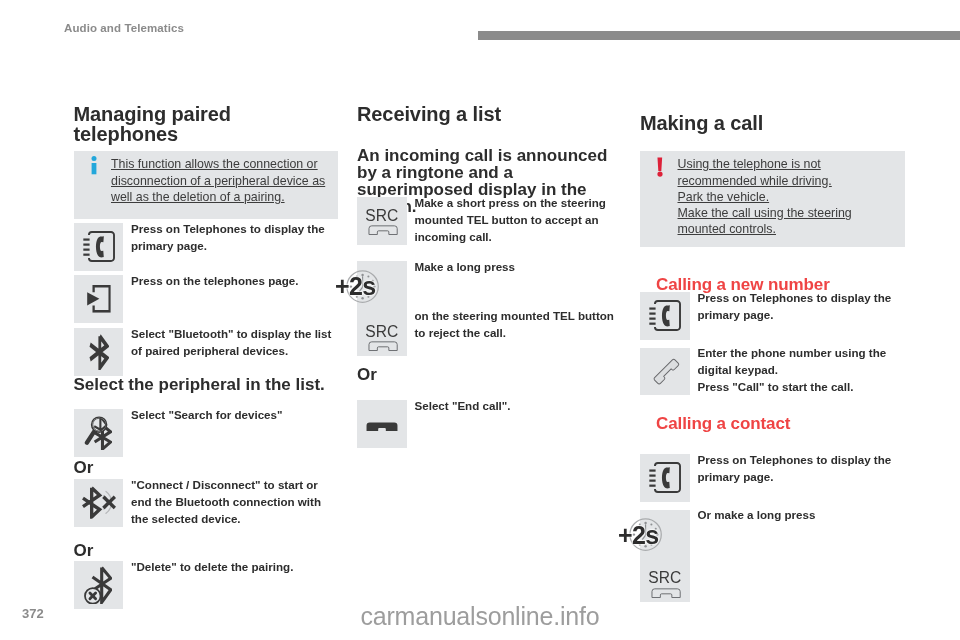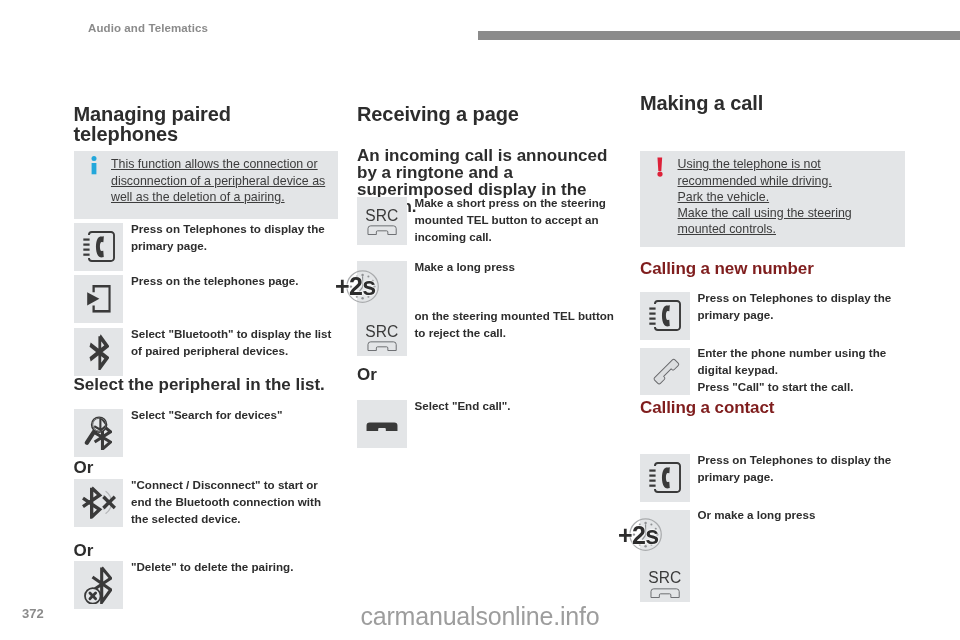--- a/index.html
+++ b/index.html
@@ -1,34 +1,34 @@
 <!DOCTYPE html>
 <html><head>
 <meta charset="utf-8">
 <style>
   html,body{margin:0;padding:0;}
   body{width:960px;height:640px;background:#ffffff;font-family:"Liberation Sans",sans-serif;overflow:hidden;}
   .page{position:relative;width:960px;height:640px;}
 
-  .hdr-title{position:absolute;left:88px;top:22px;font-size:11.5px;font-weight:bold;color:#8b8b8b;letter-spacing:.1px;}
+  .hdr-title{position:absolute;left:64px;top:22px;font-size:11.5px;font-weight:bold;color:#8b8b8b;letter-spacing:.1px;}
   .hdr-bar{position:absolute;left:478px;top:31px;width:482px;height:9px;background:#8b8b8b;}
 
   .abs{position:absolute;}
   h1.sec{margin:0;font-size:20px;font-weight:bold;color:#2d2d2d;line-height:20.5px;letter-spacing:-.1px;white-space:pre-line;}
-  h2.sub{margin:0;font-size:17px;font-weight:bold;color:#7f1d1d;line-height:16.5px;letter-spacing:-.1px;}
+  h2.sub{margin:16px;font-size:17px;font-weight:bold;color:#ef4444;line-height:16.5px;letter-spacing:-.1px;}
 
   .notebox{background:#e3e5e7;box-sizing:border-box;display:flex;}
   .notebox .glyph{flex:0 0 26.5px;width:26.5px;}
   .notebox .txt{font-size:12.4px;line-height:16.2px;color:#3c3c3c;white-space:pre-line;text-decoration:underline;}
 
   .iconbox{position:absolute;left:0;width:49.5px;background:#e3e5e7;display:flex;align-items:center;justify-content:center;}
   .rowtxt{position:absolute;left:57.5px;font-size:11.6px;font-weight:bold;color:#2d2d2d;line-height:16.9px;white-space:pre-line;}
   .plain{position:absolute;font-size:17px;font-weight:bold;color:#2d2d2d;line-height:16.9px;white-space:pre-line;}
 
-  .srcicon{display:flex;flex-direction:column;align-items:center;padding-top:3.5px;}
+  .srcicon{display:flex;flex-direction:column;align-items:flex-end;padding-top:3.5px;}
   .srclbl{font-size:15.6px;color:#3a3a3a;line-height:11.5px;}
   .clockwrap{position:relative;width:49.5px;height:34px;padding-left:48px;}
   .p2s{position:absolute;left:2.0px;top:0;width:42px;text-align:left;font-size:25px;font-weight:bold;color:#2d2d2d;line-height:34px;letter-spacing:-.6px;text-shadow:0 0 2.2px #fff,0 0 2.2px #fff,0 0 1.5px #fff,0 0 1px #fff;}
 
   .pagenum{position:absolute;left:22px;top:606px;font-size:13px;font-weight:bold;color:#8b8b8b;}
   .watermark{position:absolute;left:0;top:602px;width:960px;text-align:center;font-size:25px;color:#9d9d9d;letter-spacing:-.2px;}
   svg{display:block;}
 </style>
 </head>
 <body>
@@ -216,21 +216,21 @@
   <div class="abs" style="left:73.5px;top:561px;width:264.5px;height:47.5px">
     <div class="iconbox" style="top:0;height:47.5px">
         <svg width="28.3" height="38.5" viewBox="0 0 40 54.4">
           <use href="#ico-btdel"></use>
         </svg>
       </div>
     <div class="rowtxt" style="top:-2.2px;width:207px">"Delete" to delete the pairing.</div>
   </div>
 
   <div class="abs" style="left:357px;top:103.5px;width:264.5px">
-    <h1 class="sec">Receiving a page</h1>
+    <h1 class="sec">Receiving a list</h1>
   </div>
 
   <div class="plain" style="left:357px;top:148px;width:264.5px">An incoming call is announced by a ringtone and a superimposed display in the screen.</div>
 
   <div class="abs" style="left:357px;top:197px;width:264.5px;height:47.5px">
     <div class="iconbox" style="top:0;height:47.5px">
       <div class="srcicon">
         <div class="srclbl">SRC</div>
         <svg width="30.2" height="10.6" viewBox="0 0 40 14" style="margin-top:3.8px">
             <use href="#ico-handset-out"></use>
@@ -263,21 +263,21 @@
 
   <div class="abs" style="left:357px;top:400px;width:264.5px;height:47.5px">
     <div class="iconbox" style="top:0;height:47.5px">
         <svg width="32" height="9.5" viewBox="0 0 40 11.9" style="margin-top:5px">
           <use href="#ico-handset-solid"></use>
         </svg>
       </div>
     <div class="rowtxt" style="top:-2.2px;width:207px">Select "End call".</div>
   </div>
 
-  <div class="abs" style="left:640px;top:93px;width:264.5px">
+  <div class="abs" style="left:640px;top:113px;width:264.5px">
     <h1 class="sec">Making a call</h1>
   </div>
 
   <div class="abs notebox" style="left:640px;top:150.5px;width:264.5px;height:96.5px;padding:5.8px 8px 0 11px">
     <span class="glyph">
       <svg width="10" height="21" viewBox="0 0 10 21" style="margin-left:4.4px">
           <path d="M2.45 1.6 h4.7 l-0.85 13.3 h-3.0 z" fill="#dd2139"></path>
           <circle cx="5.0" cy="18.1" r="2.6" fill="#dd2139"></circle>
         </svg>
     </span>

